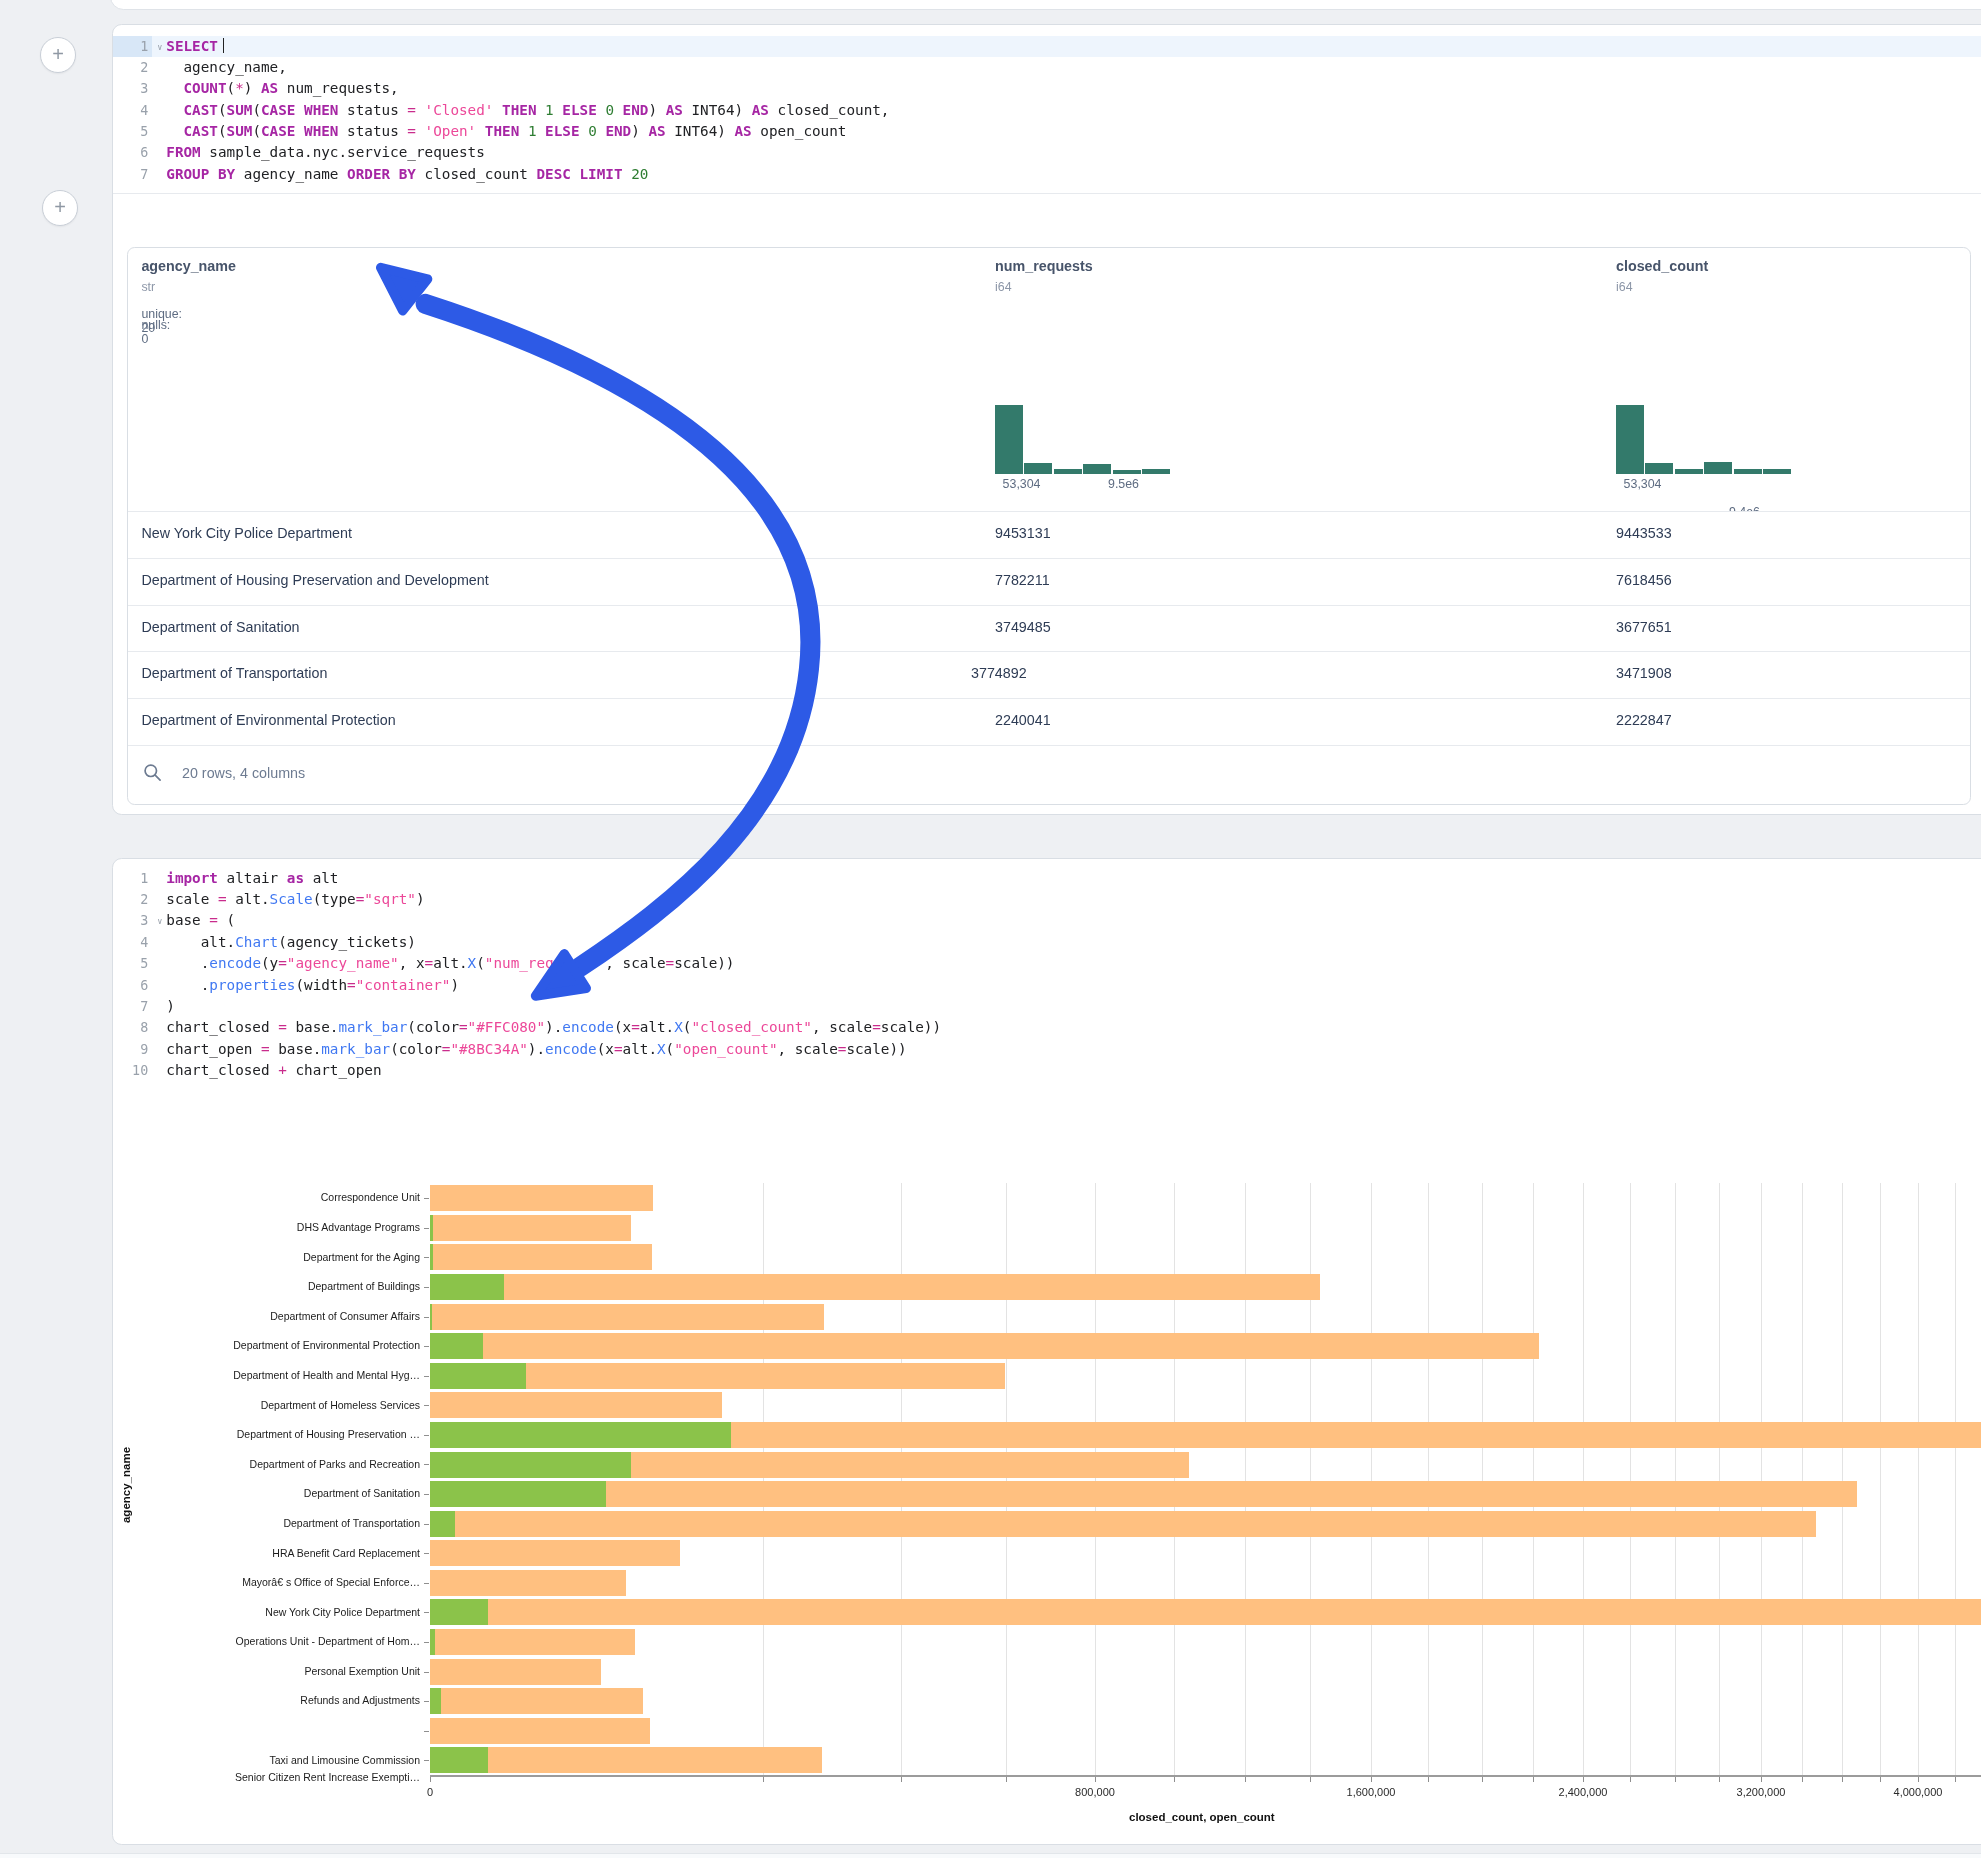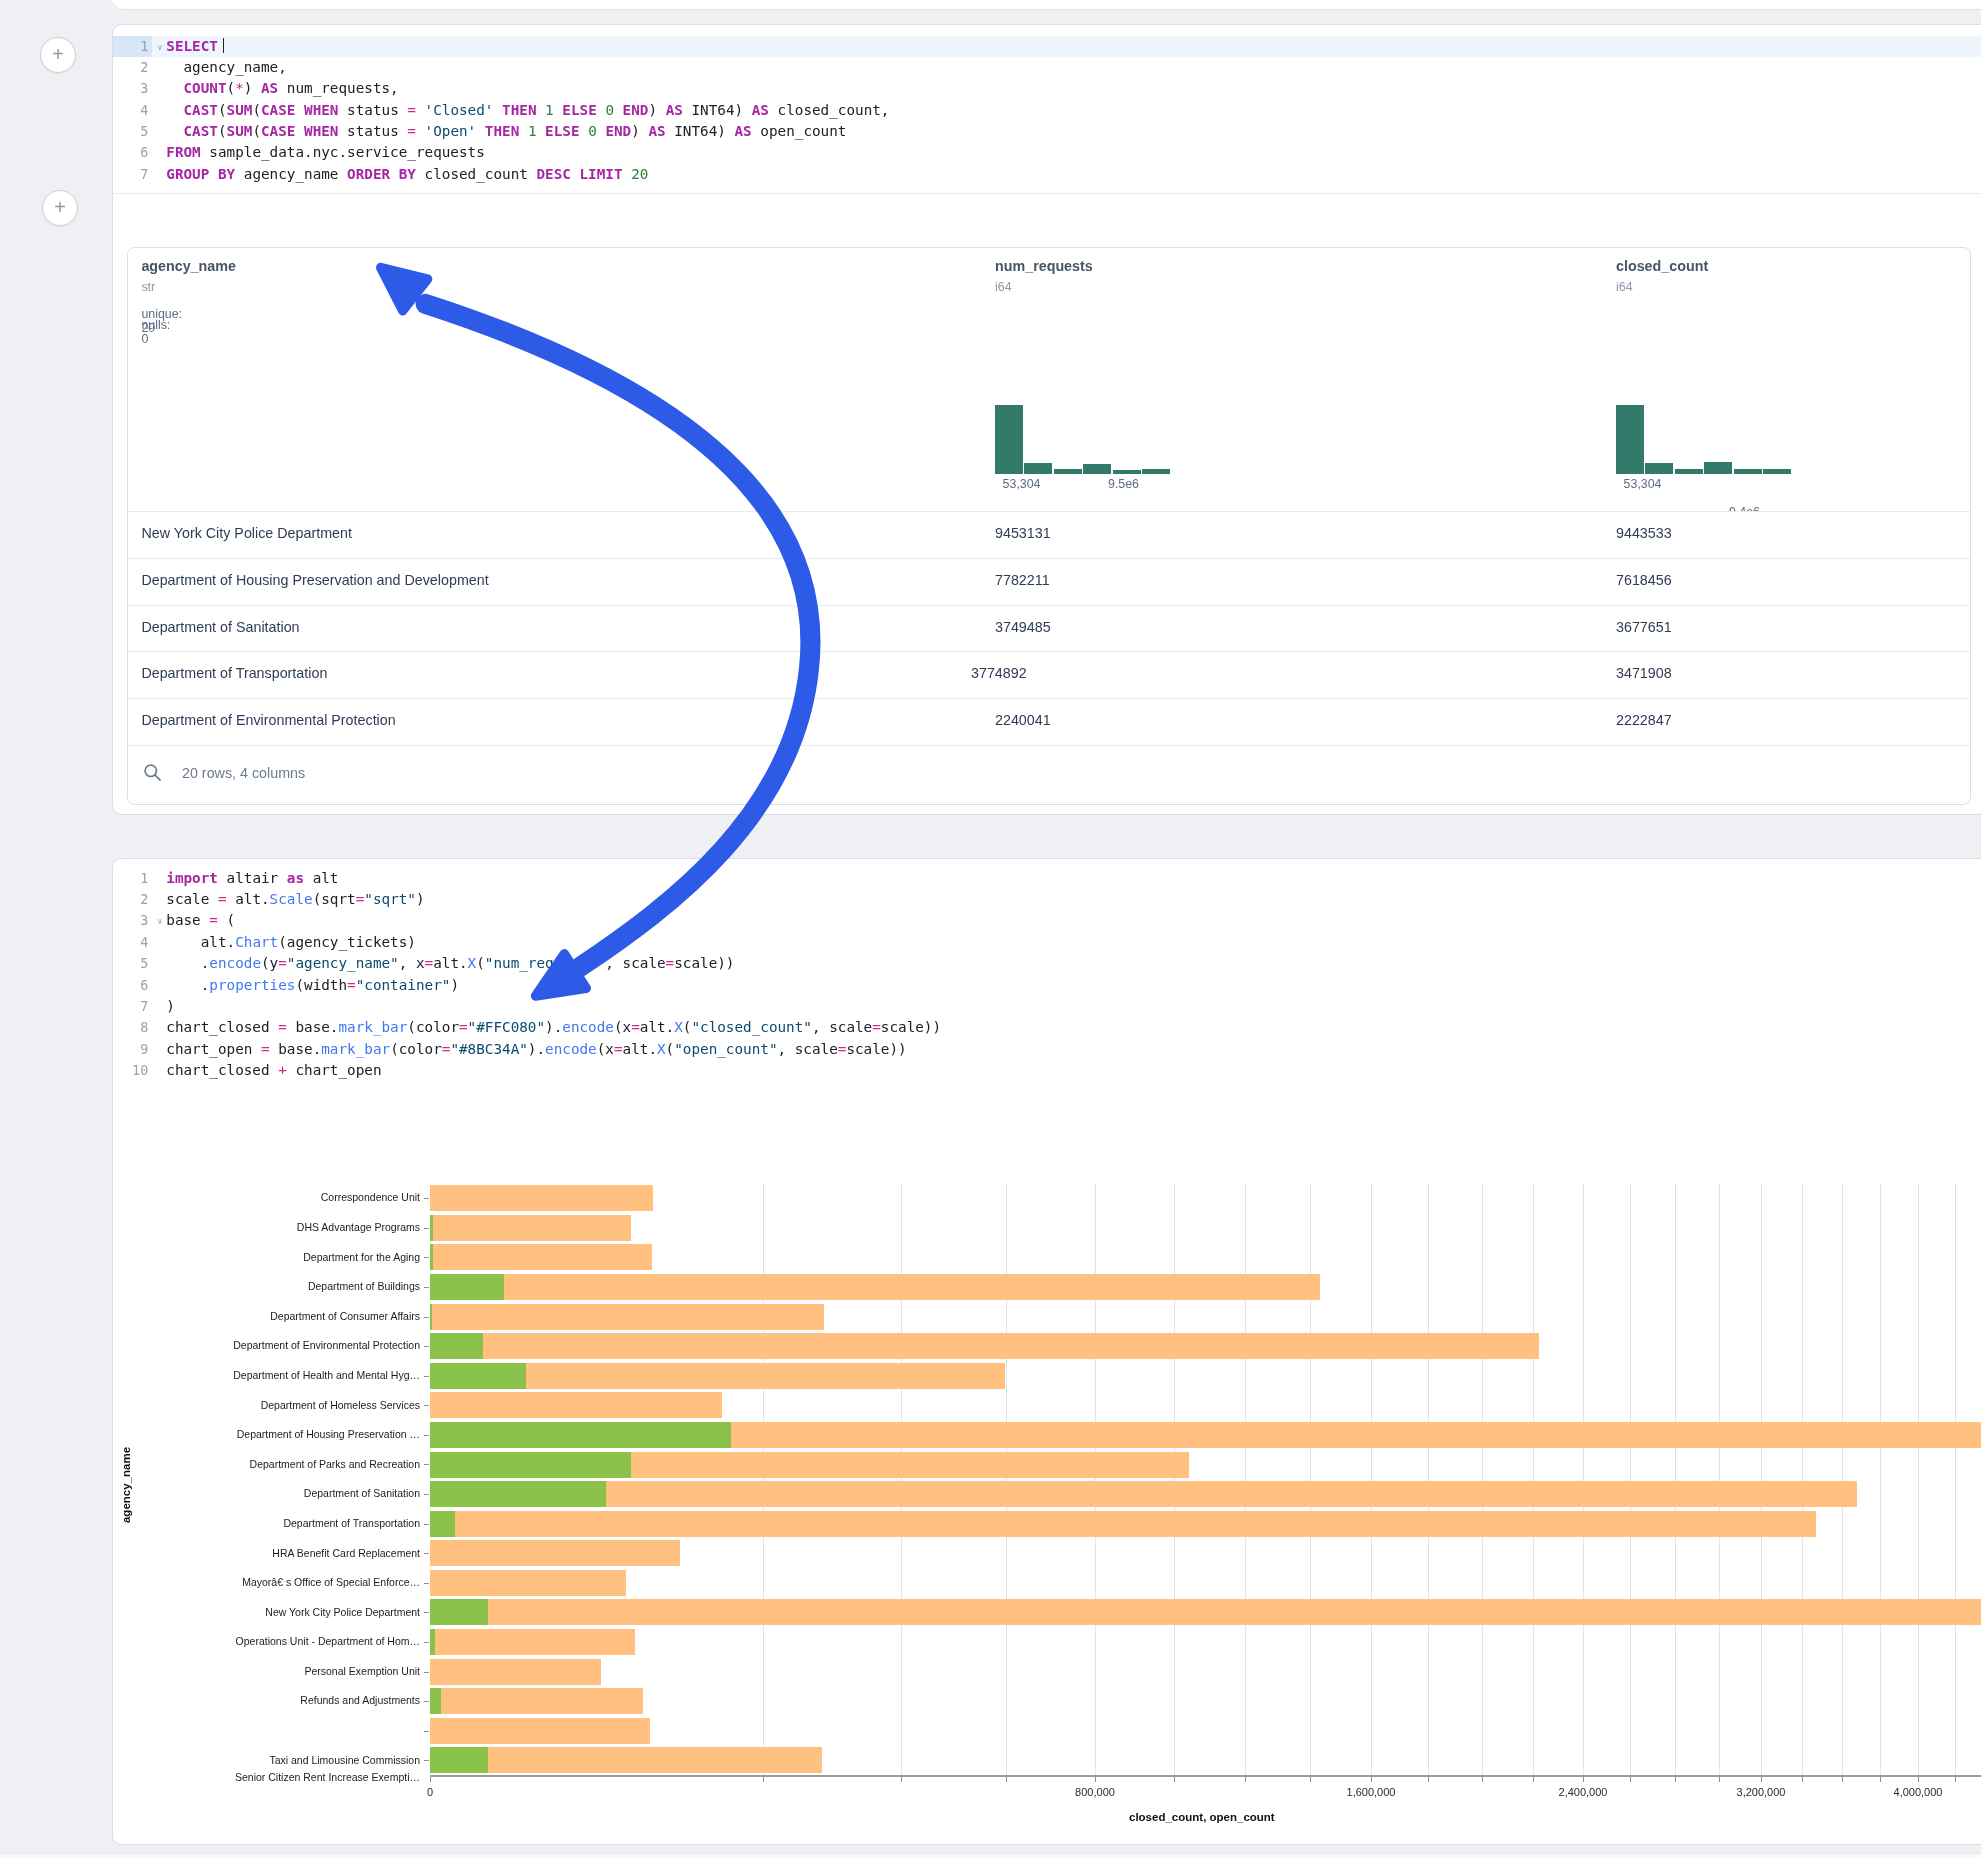--- a/index.html
+++ b/index.html
@@ -14,21 +14,21 @@
   .editor{position:absolute;left:0;right:0;top:0;font-family:"DejaVu Sans Mono",monospace;font-size:14.3px;}
   .code-line{position:relative;display:flex;height:21.4px;line-height:21.4px;white-space:pre;}
   .code-line.active{background:#eef5fd;}
   .gutter{width:39px;flex:0 0 39px;text-align:right;color:#99a1ab;font-size:13.4px;
           padding-right:3.8px;box-sizing:border-box;user-select:none;position:relative;}
   .code-line.active .gutter{background:#d8e7f7;}
   .fold{position:absolute;right:-10.5px;top:1px;font-size:8.6px;color:#9aa2ac;}
   .src{padding-left:14.3px;color:#202124;}
   .tk-k{color:#A626A4;font-weight:bold;}
   .tk-f{color:#4078F2;}
-  .tk-s{color:#0c4a6e;}
+  .tk-s{color:#ec4899;}
   .tk-n{color:#2E7D32;}
   .tk-o{color:#C92C8C;}
   .tk-p{color:#202124;}
   .caret{display:inline-block;width:1.4px;height:15.3px;background:#222;vertical-align:-2.9px;margin-left:4.8px;}
   
   #output-row{position:absolute;left:112px;top:191px;width:1870px;height:43px;background:#fff;
               border-top:1px solid #e7eaee;border-bottom:1px solid #e7eaee;}
   #output-label{position:absolute;left:15.3px;top:11.5px;font-size:13.4px;font-weight:bold;color:#2155c4;}
   #output-pill{position:absolute;left:135px;top:5.7px;width:105px;height:29px;border:1px solid #ccd4dd;
                border-radius:10.5px;box-sizing:border-box;overflow:hidden;white-space:nowrap;
@@ -159,21 +159,21 @@
         <circle cx="8.2" cy="8.2" r="6" fill="none" stroke="#6d7b91" stroke-width="1.8"></circle>
         <line x1="12.8" y1="12.8" x2="18" y2="18" stroke="#6d7b91" stroke-width="1.8" stroke-linecap="round"></line>
       </svg>
       <span id="footer-text">20 rows, 4 columns</span>
     </div>
   </div>
 
   <div class="card" style="left:112px;top:858px;width:1886px;height:987px;">
     <div class="editor" id="py-editor" style="padding-top:8.6px;">
         <div class="code-line"><div class="gutter">1</div><div class="src"><span class="tk-k">import</span><span class="tk-p"> altair </span><span class="tk-k">as</span><span class="tk-p"> alt</span></div></div>
-        <div class="code-line"><div class="gutter">2</div><div class="src"><span class="tk-p">scale </span><span class="tk-o">=</span><span class="tk-p"> alt.</span><span class="tk-f">Scale</span><span class="tk-p">(sqrt</span><span class="tk-o">=</span><span class="tk-s">"sqrt"</span><span class="tk-p">)</span></div></div>
+        <div class="code-line"><div class="gutter">2</div><div class="src"><span class="tk-p">scale </span><span class="tk-o">=</span><span class="tk-p"> alt.</span><span class="tk-f">Scale</span><span class="tk-p">(type</span><span class="tk-o">=</span><span class="tk-s">"sqrt"</span><span class="tk-p">)</span></div></div>
         <div class="code-line"><div class="gutter">3<span class="fold">∨</span></div><div class="src"><span class="tk-p">base </span><span class="tk-o">=</span><span class="tk-p"> (</span></div></div>
         <div class="code-line"><div class="gutter">4</div><div class="src"><span class="tk-p">    alt.</span><span class="tk-f">Chart</span><span class="tk-p">(agency_tickets)</span></div></div>
         <div class="code-line"><div class="gutter">5</div><div class="src"><span class="tk-p">    .</span><span class="tk-f">encode</span><span class="tk-p">(y</span><span class="tk-o">=</span><span class="tk-s">"agency_name"</span><span class="tk-p">, x</span><span class="tk-o">=</span><span class="tk-p">alt.</span><span class="tk-f">X</span><span class="tk-p">(</span><span class="tk-s">"num_requests"</span><span class="tk-p">, scale</span><span class="tk-o">=</span><span class="tk-p">scale))</span></div></div>
         <div class="code-line"><div class="gutter">6</div><div class="src"><span class="tk-p">    .</span><span class="tk-f">properties</span><span class="tk-p">(width</span><span class="tk-o">=</span><span class="tk-s">"container"</span><span class="tk-p">)</span></div></div>
         <div class="code-line"><div class="gutter">7</div><div class="src"><span class="tk-p">)</span></div></div>
         <div class="code-line"><div class="gutter">8</div><div class="src"><span class="tk-p">chart_closed </span><span class="tk-o">=</span><span class="tk-p"> base.</span><span class="tk-f">mark_bar</span><span class="tk-p">(color</span><span class="tk-o">=</span><span class="tk-s">"#FFC080"</span><span class="tk-p">).</span><span class="tk-f">encode</span><span class="tk-p">(x</span><span class="tk-o">=</span><span class="tk-p">alt.</span><span class="tk-f">X</span><span class="tk-p">(</span><span class="tk-s">"closed_count"</span><span class="tk-p">, scale</span><span class="tk-o">=</span><span class="tk-p">scale))</span></div></div>
         <div class="code-line"><div class="gutter">9</div><div class="src"><span class="tk-p">chart_open </span><span class="tk-o">=</span><span class="tk-p"> base.</span><span class="tk-f">mark_bar</span><span class="tk-p">(color</span><span class="tk-o">=</span><span class="tk-s">"#8BC34A"</span><span class="tk-p">).</span><span class="tk-f">encode</span><span class="tk-p">(x</span><span class="tk-o">=</span><span class="tk-p">alt.</span><span class="tk-f">X</span><span class="tk-p">(</span><span class="tk-s">"open_count"</span><span class="tk-p">, scale</span><span class="tk-o">=</span><span class="tk-p">scale))</span></div></div>
         <div class="code-line"><div class="gutter">10</div><div class="src"><span class="tk-p">chart_closed </span><span class="tk-o">+</span><span class="tk-p"> chart_open</span></div></div>
       </div>
   </div>

